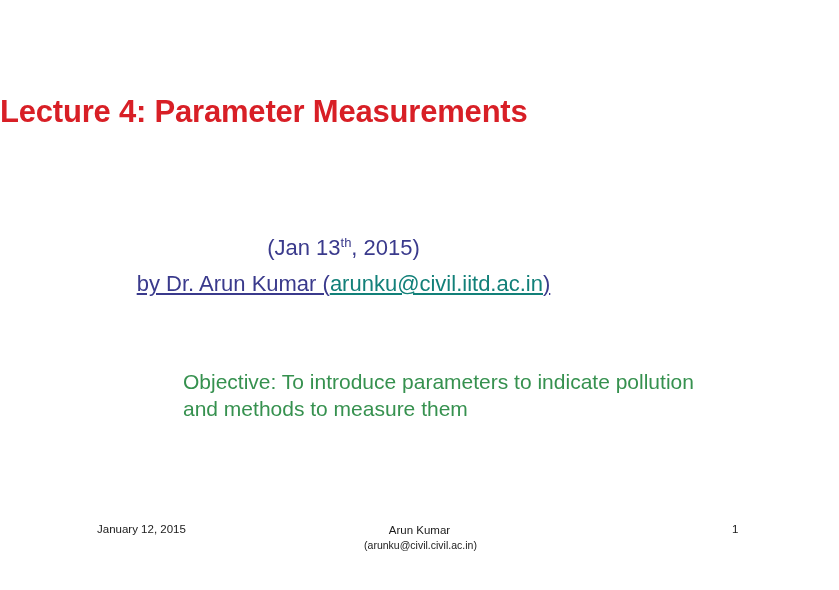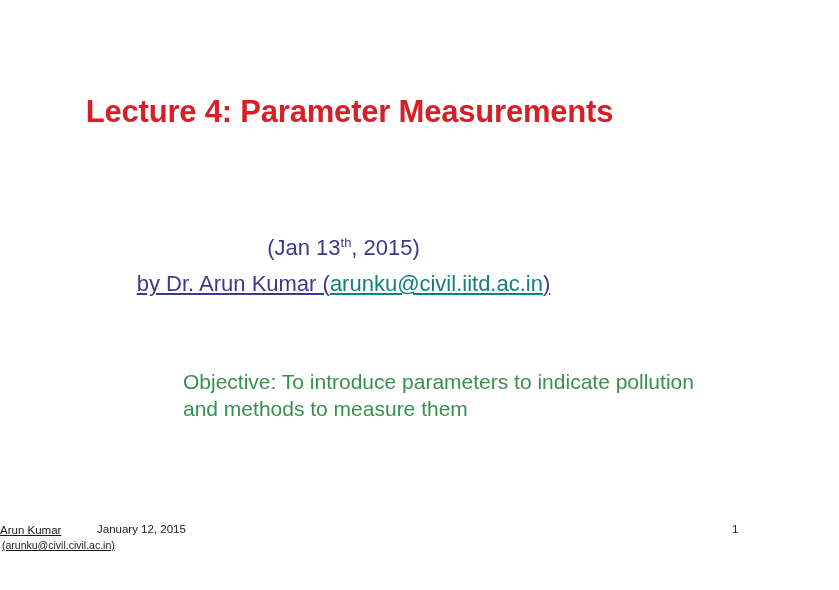--- a/index.html
+++ b/index.html
@@ -18,21 +18,21 @@
     background: #ffffff;
     overflow: hidden;
   }
 
   
   .slide-title {
     position: absolute;
     left: 0;
     top: 94px;
     width: 699px;
-    text-align: center;
+    text-align: left;
     font-size: 31px;
     font-weight: bold;
     letter-spacing: -0.2px;
     color: #d81f26;
     white-space: nowrap;
   }
 
   
   .subtitle-block {
     position: absolute;
@@ -95,21 +95,21 @@
     position: absolute;
     left: 97px;
     top: 2px;
     white-space: nowrap;
   }
   .footer-center {
     position: absolute;
     left: 0;
     top: 2px;
     width: 839px;
-    text-decoration: underline;
+    text-align: center;
   }
   .footer-center .fc-name {
     display: block;
     line-height: 15px;
   }
   .footer-center .fc-email {
     display: block;
     line-height: 15px;
     font-size: 10.5px;
     margin-left: 2px;

